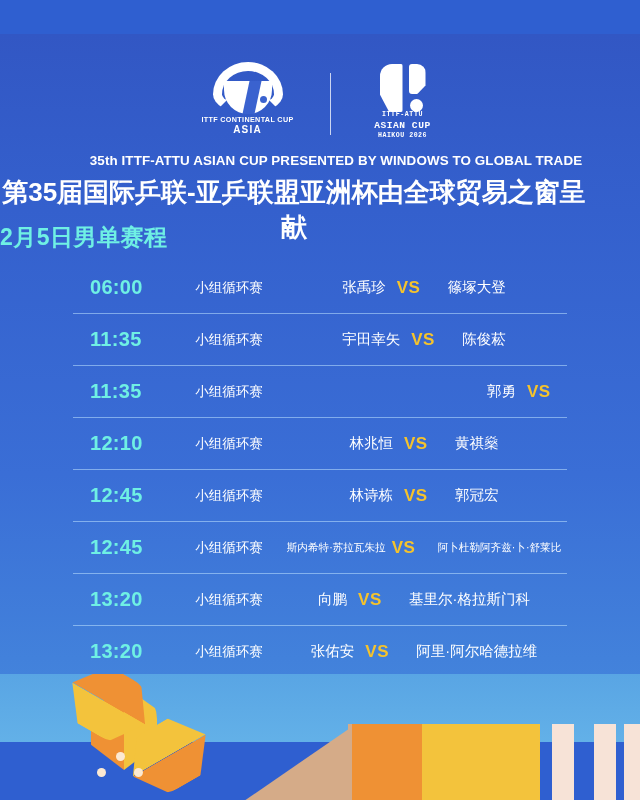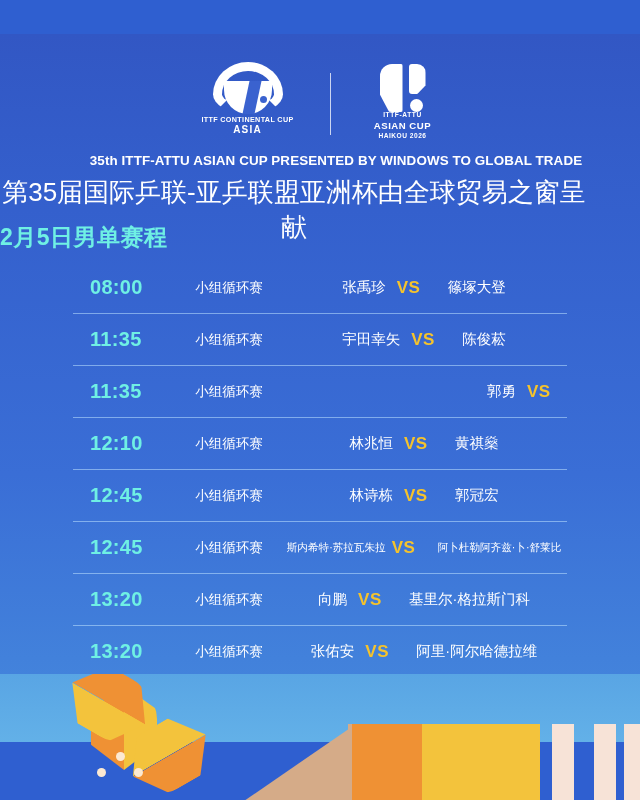--- a/index.html
+++ b/index.html
@@ -15,21 +15,21 @@
     margin-top:34px;
   }
 
   
   .logos{
     position:absolute;top:28px;left:0;width:640px;height:84px;
     display:flex;align-items:center;justify-content:center;gap:0px;
   }
   .logo-ittf{width:112px;height:84px;position:relative;}
   .logo-divider{width:1px;height:62px;background:rgba(255,255,255,.75);margin:0 26px;}
-  .logo-asian{width:92px;height:84px;position:relative;}
+  .logo-asian{width:92px;height:84px;position:relative;font-family:Liberation Mono, monospace;}
 
   .ittf-mark{position:absolute;left:50%;top:0;transform:translateX(-50%);width:70px;height:52px;}
   .ittf-cap{
     position:absolute;left:0;top:0;width:70px;height:52px;
     border:9px solid #ffffff;border-radius:50% 50% 50% 50%/62% 62% 38% 38%;
     border-bottom-color:transparent;
     box-sizing:border-box;
   }
   .ittf-bowl{
     position:absolute;left:11px;top:19px;width:48px;height:33px;
@@ -69,21 +69,21 @@
   .ac-t1{position:absolute;left:0;right:0;top:49px;text-align:center;font-size:6.6px;font-weight:bold;color:#fff;letter-spacing:.6px;}
   .ac-t2{position:absolute;left:0;right:0;top:58px;text-align:center;font-size:9.6px;font-weight:bold;color:#fff;letter-spacing:.5px;}
   .ac-t3{position:absolute;left:0;right:0;top:70px;text-align:center;font-size:6.6px;font-weight:bold;color:#fff;letter-spacing:.5px;}
 
   .title-en{
     position:absolute;top:119px;left:0;width:640px;text-align:center;
     color:#ffffff;font-size:13.4px;font-weight:bold;letter-spacing:.1px;padding-left:16px;
   }
   .title-cn{
     position:absolute;top:141px;left:0;width:588px;text-align:center;
-    color:#ffffff;font-size:26px;font-weight:normal;letter-spacing:0px;
+    color:#ffffff;font-size:26px;font-weight:bold;letter-spacing:0px;
   }
   .date-head{
     position:absolute;top:188px;left:0;width:640px;text-align:left;
     color:#6ff0e4;font-size:23px;font-weight:bold;letter-spacing:.5px;
   }
 
   
   .schedule{
     position:absolute;top:228px;left:73px;width:494px;
   }
@@ -196,21 +196,21 @@
       <div class="ac-t3">HAIKOU 2026</div>
     </div>
   </div>
 
   <div class="title-en">35th ITTF-ATTU ASIAN CUP PRESENTED BY WINDOWS TO GLOBAL TRADE</div>
   <div class="title-cn">第35届国际乒联-亚乒联盟亚洲杯由全球贸易之窗呈献</div>
   <div class="date-head">2月5日男单赛程</div>
 
   <div class="schedule" id="schedule">
       <div class="row">
-        <div class="c-time">08:00</div>
+        <div class="c-time">06:00</div>
         <div class="c-stage">小组循环赛</div>
         <div class="c-p1">张禹珍</div>
         <div class="c-vs">VS</div>
         <div class="c-p2">篠塚大登</div>
       </div>
       <div class="row">
         <div class="c-time">11:35</div>
         <div class="c-stage">小组循环赛</div>
         <div class="c-p1">宇田幸矢</div>
         <div class="c-vs">VS</div>

